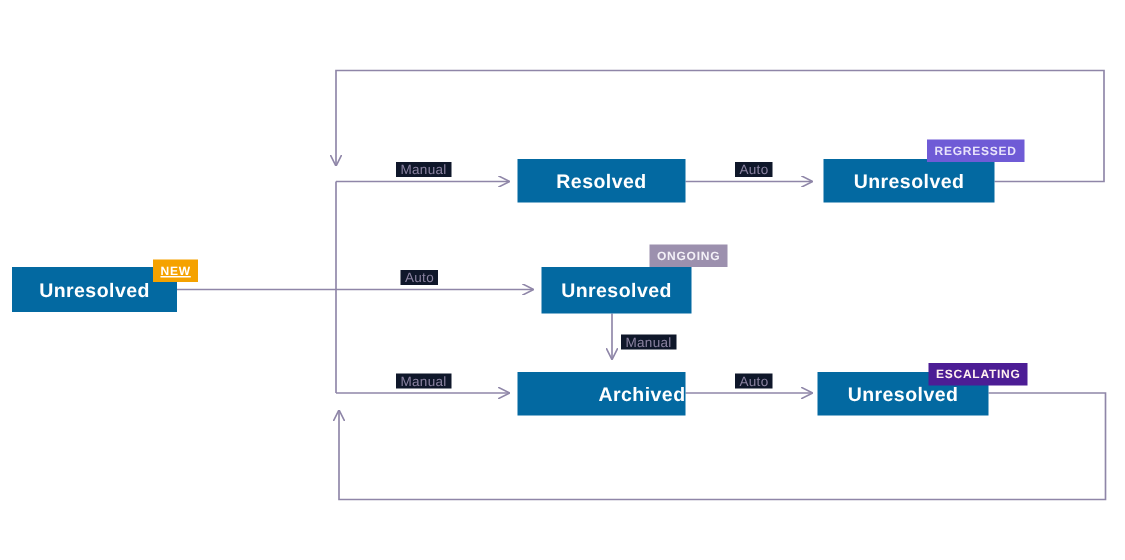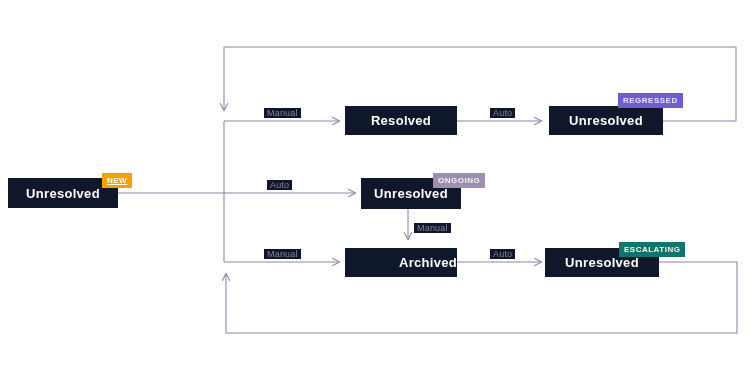--- a/index.html
+++ b/index.html
@@ -20,21 +20,21 @@
   }
   #edges {
     position: absolute;
     left: 0;
     top: 0;
     width: 750px;
     height: 373px;
   }
   .node {
     position: absolute;
-    background: #0f172a;
+    background: #0369a1;
     color: #FFFFFF;
     display: flex;
     align-items: center;
     justify-content: center;
     font-size: 13px;
     font-weight: bold;
     letter-spacing: 0.3px;
     box-sizing: border-box;
     z-index: 3;
   }
@@ -50,21 +50,21 @@
     line-height: 1;
     padding: 4px 5px 3px 5px;
     color: #FFFFFF;
     white-space: nowrap;
     z-index: 4;
     box-sizing: border-box;
   }
   .badge-new       { background: #F5A200; text-decoration: underline; }
   .badge-regressed { background: #6F5BD6; color: #E8E3FB; }
   .badge-ongoing   { background: #9C90AE; color: #F3F0F7; }
-  .badge-escalating{ background: #0f766e; color: #FFF0F0; }
+  .badge-escalating{ background: #4c1d95; color: #FFF0F0; }
 
   .edge-label {
     position: absolute;
     font-size: 9px;
     color: #8A82A0;
     letter-spacing: 0.2px;
     white-space: nowrap;
     z-index: 2;
     background: #0f172a;
     padding: 0 3px;
@@ -116,21 +116,21 @@
   </div>
 
   <div class="node" style="left:549px; top:106px; width:114px; height:29px;">
     <span class="node-label">Unresolved</span>
   </div>
   <div class="badge badge-regressed" style="left:618px; top:93px;">REGRESSED</div>
 
   <div class="node" style="left:361px; top:178px; width:100px; height:31px;">
     <span class="node-label">Unresolved</span>
   </div>
-  <div class="badge badge-ongoing" style="left:433px; top:173px;">ONGOING</div>
+  <div class="badge badge-ongoing" style="left:433px; top:163px;">ONGOING</div>
 
   <div class="node" style="left:345px; top:248px; width:112px; height:29px;justify-content:flex-end;">
     <span class="node-label">Archived</span>
   </div>
 
   <div class="node" style="left:545px; top:248px; width:114px; height:29px;">
     <span class="node-label">Unresolved</span>
   </div>
   <div class="badge badge-escalating" style="left:619px; top:242px;">ESCALATING</div>
 

